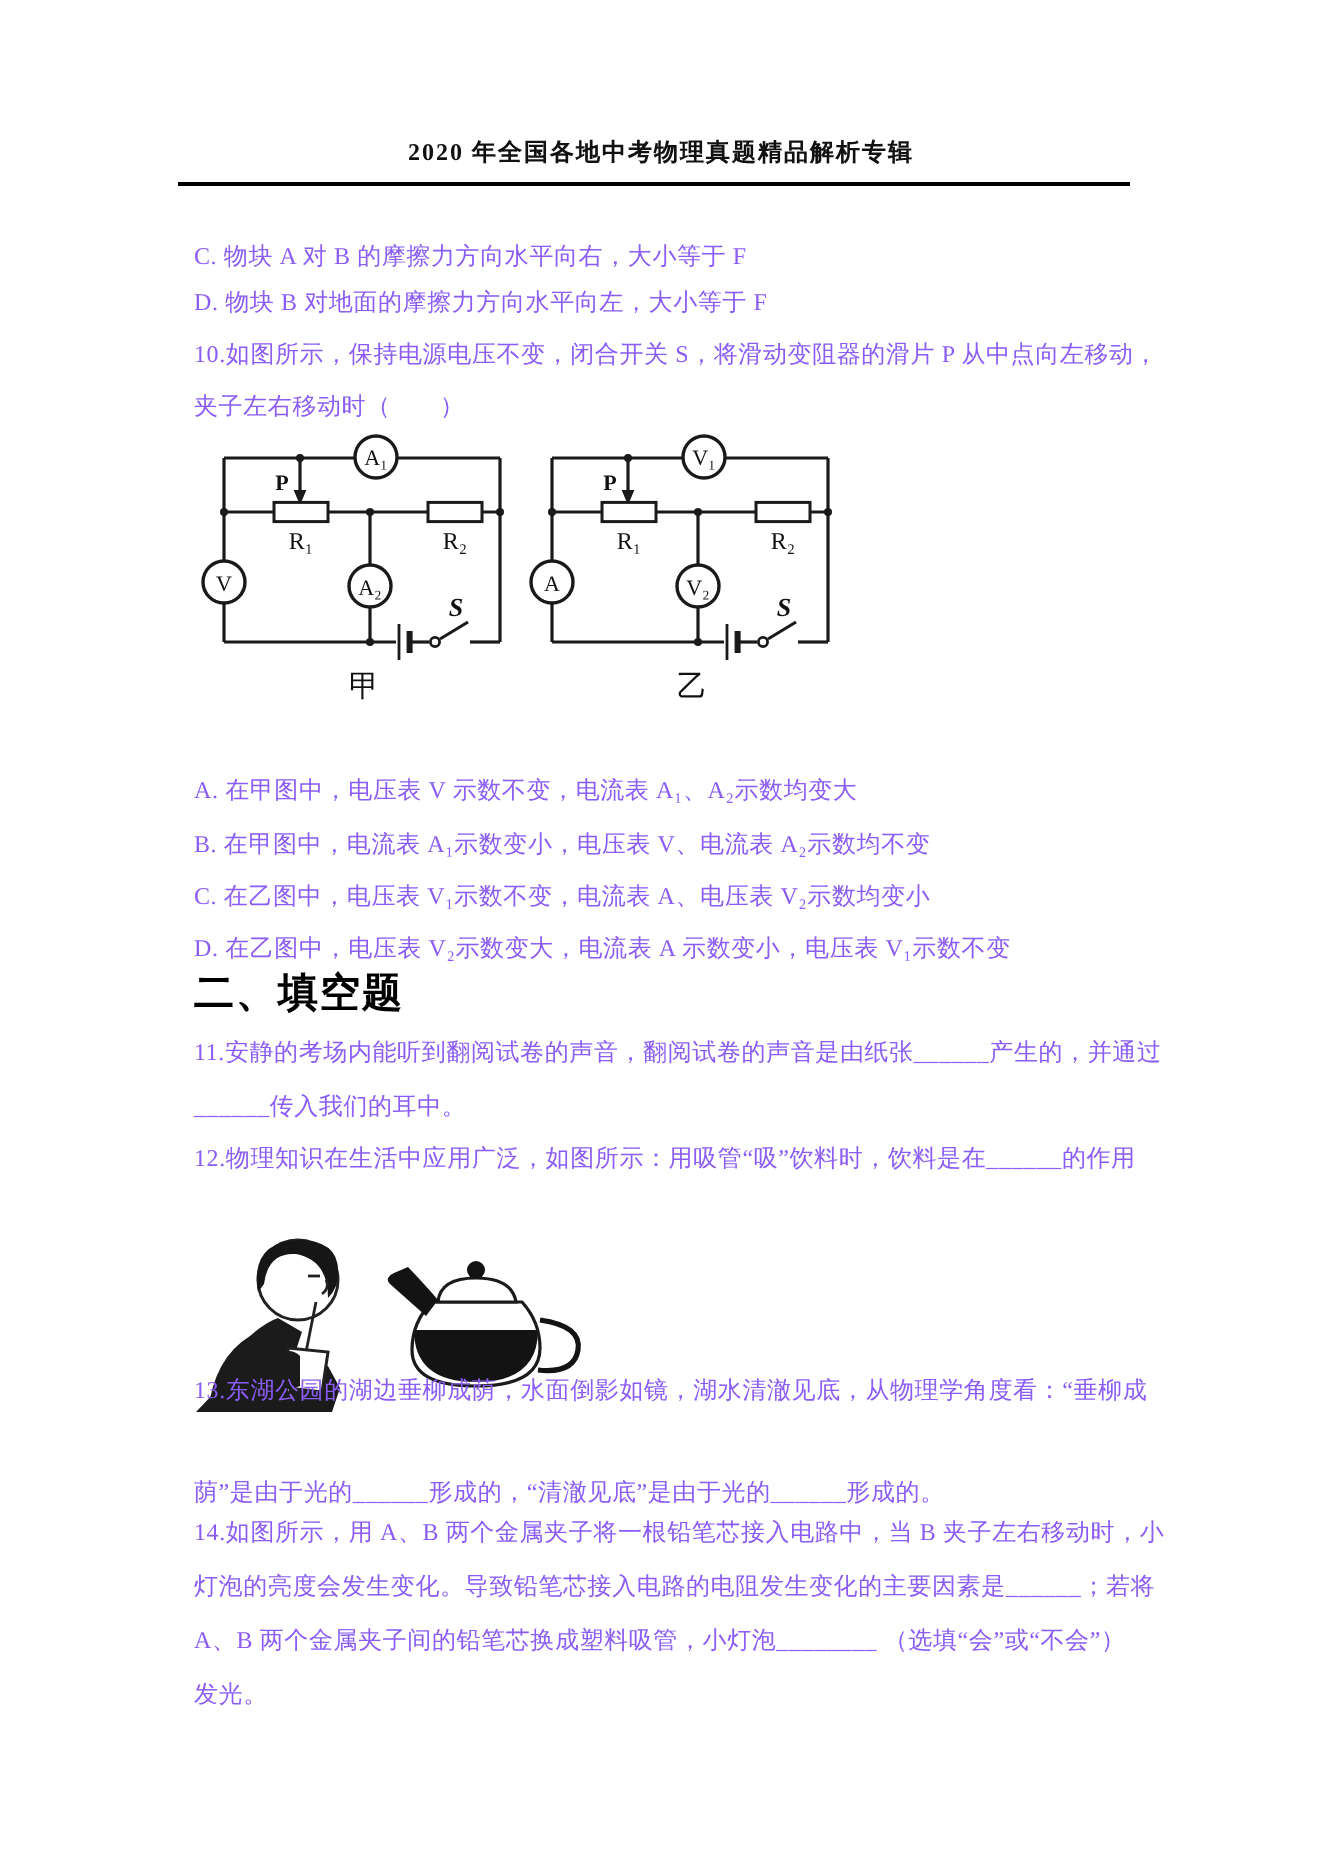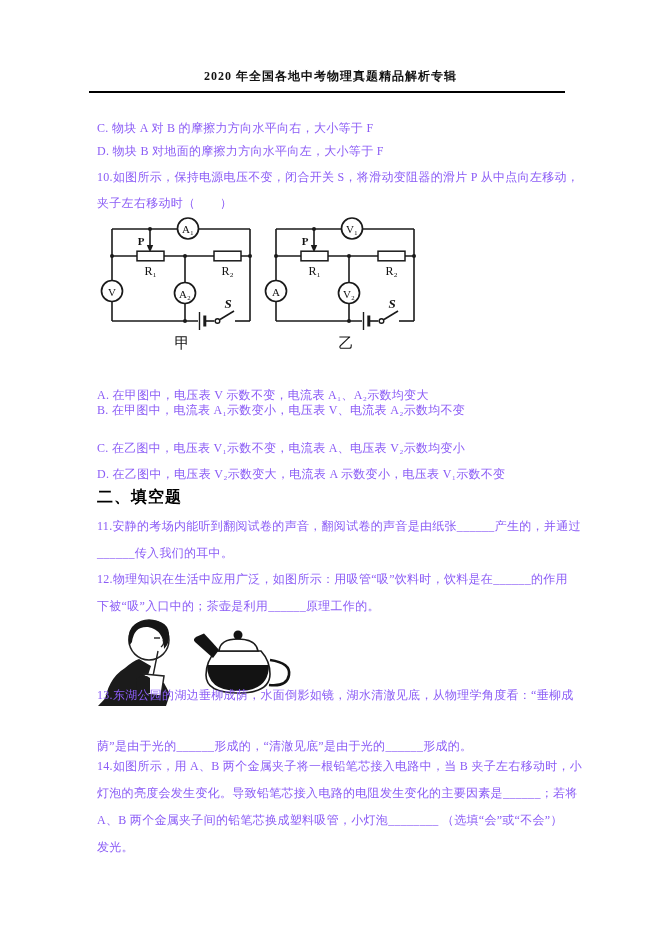--- a/index.html
+++ b/index.html
@@ -9,21 +9,21 @@
   }
   .header-title{
     position:absolute;top:36px;left:0;width:661px;text-align:center;
     font-size:12px;font-weight:bold;letter-spacing:1px;color:#111;
   }
   .header-rule{position:absolute;left:89px;top:59px;width:476px;height:2px;background:#000;}
   .line{
     position:absolute;left:97px;font-size:12px;line-height:16px;
     white-space:nowrap;color:#8b5cf6;letter-spacing:0.3px;
   }
-  .section-heading{font-weight:bold;font-size:16px;letter-spacing:1px;color:#000;}
+  .section-heading{font-weight:bold;font-size:20px;letter-spacing:1px;color:#000;}
   .circuit{position:absolute;}
   .circuit text{font-family:"Liberation Serif","DejaVu Serif",serif;fill:#111;}
   .figure{position:absolute;}
 </style>
 </head>
 <body>
 
 <div class="page">
 
   <div class="header-title">2020 年全国各地中考物理真题精品解析专辑</div>
@@ -119,31 +119,30 @@
       <text x="85" y="81.5" font-size="11" text-anchor="middle">V₂</text>
     </g>
     <text x="41" y="29" font-size="11" font-weight="bold" text-anchor="middle">P</text>
     <text x="50.5" y="58.5" font-size="12" text-anchor="middle">R₁</text>
     <text x="127.5" y="58.5" font-size="12" text-anchor="middle">R₂</text>
     <text x="128" y="92" font-size="13" font-weight="bold" font-style="italic" text-anchor="middle">S</text>
     <text x="82" y="132" font-size="15" text-anchor="middle">乙</text>
   </svg>
 
   <div class="line" style="top:355px">A. 在甲图中，电压表 V 示数不变，电流表 A₁、A₂示数均变大</div>
-  <div class="line" style="top:370px">B. 在甲图中，电流表 A₁示数变小，电压表 V、电流表 A₂示数均不变</div>
+  <div class="line" style="top:382px">B. 在甲图中，电流表 A₁示数变小，电压表 V、电流表 A₂示数均不变</div>
   <div class="line" style="top:434px">D. 在乙图中，电压表 V₂示数变大，电流表 A 示数变小，电压表 V₁示数不变</div>
   <div class="line" style="top:408px">C. 在乙图中，电压表 V₁示数不变，电流表 A、电压表 V₂示数均变小</div>
 
   <div class="line section-heading" style="top:457px">二、填空题</div>
 
   <div class="line" style="top:486px">11.安静的考场内能听到翻阅试卷的声音，翻阅试卷的声音是由纸张______产生的，并通过</div>
   <div class="line" style="top:513px">______传入我们的耳中。</div>
 
   <div class="line" style="top:539px">12.物理知识在生活中应用广泛，如图所示：用吸管“吸”饮料时，饮料是在______的作用</div>
-  <div class="line" style="top:566px">下被“吸”入口中的；茶壶是利用______原理工作的。</div>
 
   <svg class="figure" style="left:92px;top:586px" width="205" height="92" viewBox="0 0 205 92">
     <g>
       <path d="M6,88 L24,69 L31,76 L14,88 Z" fill="#1b1b1b"></path>
       <path d="M12,88 Q15,61 33,50 Q41,43 47,41 L59,48 Q53,66 51,74 L56,88 Z" fill="#1b1b1b"></path>
       <path d="M50,88 L54,70 Q62,61 72,65 L78,76 L74,88 Z" fill="#1b1b1b"></path>
       <ellipse cx="57" cy="22" rx="20" ry="20" fill="#ffffff" stroke="#222" stroke-width="1.5"></ellipse>
       <path d="M37,28 Q33,3 57,2 Q78,2 77,19 Q77,26 72,31 Q72,12 56,9 Q42,8 40,24 Z" fill="#161616"></path>
       <path d="M62,20 L68,20" stroke="#222" stroke-width="1.4" fill="none"></path>
       <path d="M71,22 Q73,26 69,29" stroke="#222" stroke-width="1.3" fill="none"></path>

